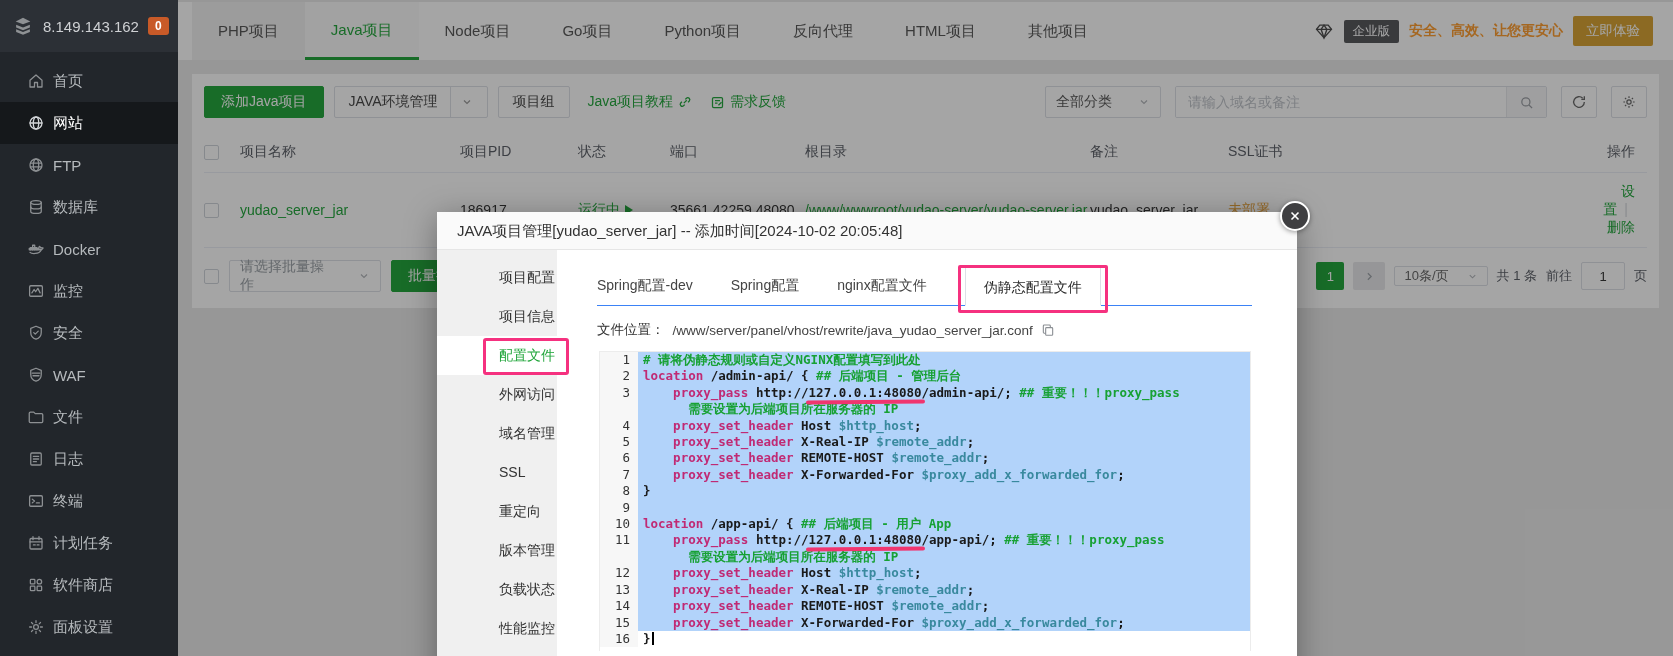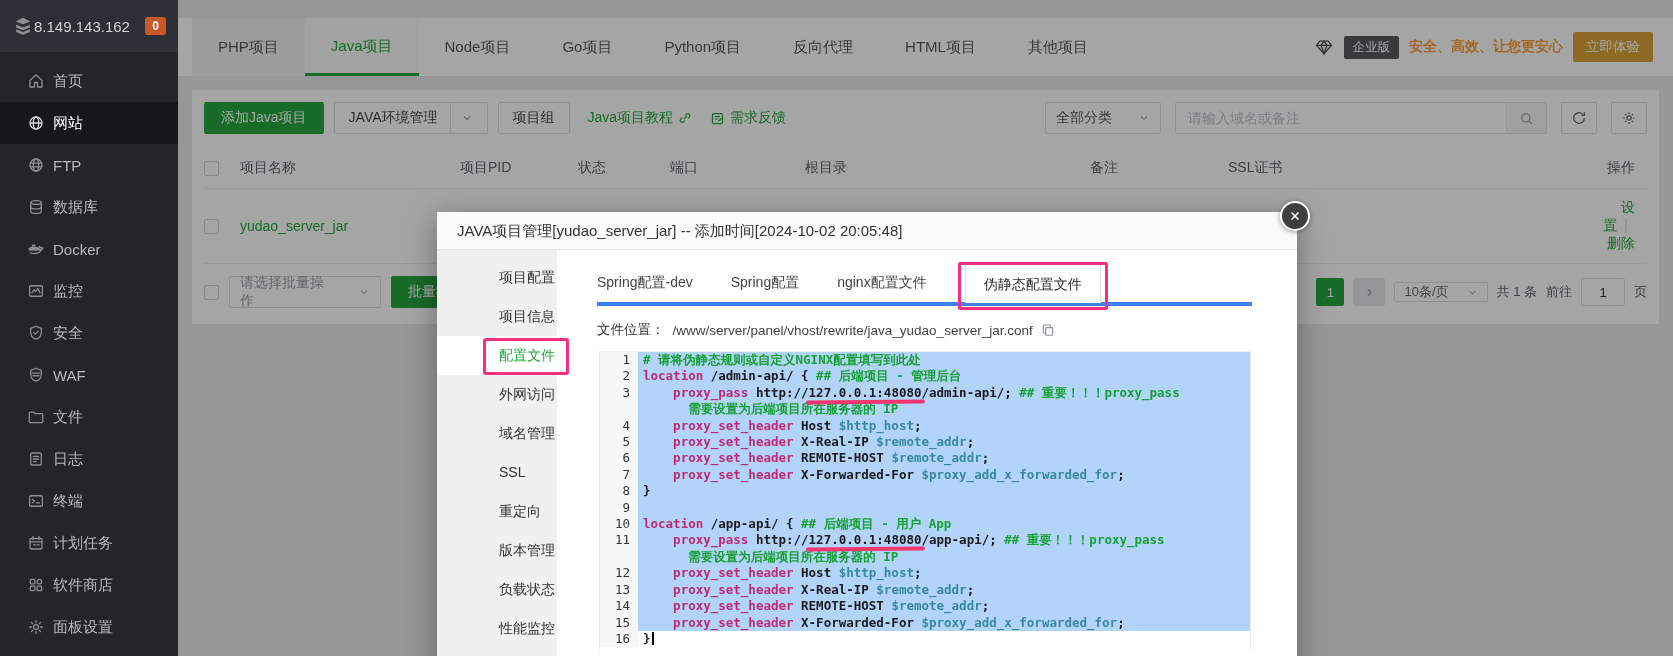--- a/index.html
+++ b/index.html
@@ -2,33 +2,33 @@
 <html><head>
 <meta charset="utf-8">
 <style>
   *{margin:0;padding:0;box-sizing:border-box;}
   html,body{width:1673px;height:656px;overflow:hidden;}
   body{position:relative;background:#e9e9e9;font-family:"Liberation Sans","DejaVu Sans",sans-serif;font-size:14px;color:#333;}
   svg{display:block;}
 
   
   .sidebar{position:absolute;left:0;top:0;width:178px;height:656px;background:#22262b;z-index:10;}
-  .sb-head{height:52px;background:#2c3036;display:flex;align-items:center;padding:0 12px;}
+  .sb-head{height:52px;background:#2c3036;display:flex;align-items:center;padding:0 12px;gap:9px;}
   .sb-logo{color:#8e9194;}
   .sb-ip{color:#cfd1d4;font-size:15px;flex:1;}
   .sb-badge{background:#c85a28;color:#fff;font-size:12px;font-weight:bold;padding:2px 7px;border-radius:3px;}
   .sb-menu{padding-top:8px;}
   .sb-item{height:42px;display:flex;align-items:center;gap:8px;padding-left:27px;color:#b6babd;font-size:15px;cursor:pointer;}
   .sb-item .ic{color:#8d9093;}
   .sb-item.active{background:#15181b;color:#fff;}
   .sb-item.active .ic{color:#d3d6d9;}
 
   
   .main{position:absolute;left:178px;top:0;right:0;height:100%;}
-  .tabbar{margin-top:18px;height:58px;background:#fff;display:flex;align-items:center;padding:0 14px;}
+  .tabbar{margin-top:2px;height:58px;background:#fff;display:flex;align-items:center;padding:0 14px;}
   .top-tab{padding:0 26px;height:58px;line-height:58px;font-size:15px;color:#555;cursor:pointer;white-space:nowrap;}
   .top-tab.first{background:#f1f1f1;}
   .top-tab.active{color:#20a53a;background:#fafafa;border-bottom:3px solid #20a53a;line-height:55px;}
   .promo{margin-left:auto;display:flex;align-items:center;gap:10px;padding-right:6px;}
   .promo-diamond{color:#4a4a4a;}
   .promo-badge{background:#55565a;color:#fff;font-size:12.5px;padding:3px 9px;border-radius:2px;}
   .promo-text{color:#ff9d2e;font-weight:bold;font-size:14px;}
   .promo-cta{background:#d7a231;color:#fff;font-size:13.5px;padding:6px 13px;border-radius:2px;cursor:pointer;}
 
   .card{margin:14px;background:#fff;padding:12px;}
@@ -79,21 +79,21 @@
   
   .modal{position:absolute;left:437px;top:212px;width:860px;height:470px;background:#fff;z-index:60;box-shadow:0 6px 30px rgba(0,0,0,.35);}
   .modal-title{height:38px;line-height:38px;background:#fafafa;border-bottom:1px solid #e6e6e6;padding-left:20px;font-size:15px;color:#333;}
   .modal-close{position:absolute;top:-11px;right:-13px;width:30px;height:30px;border-radius:50%;background:#3f3f41;border:2px solid #fff;display:flex;align-items:center;justify-content:center;color:#fff;cursor:pointer;box-shadow:0 1px 5px rgba(0,0,0,.4);z-index:70;}
   .modal-body{display:flex;height:431px;}
   .mmenu{width:120px;background:#f0f0f0;padding-top:8px;flex-shrink:0;}
   .mmenu-item{height:39px;line-height:39px;padding-left:62px;font-size:14px;color:#333;cursor:pointer;position:relative;white-space:nowrap;}
   .mmenu-item.active{background:#fff;color:#20a53a;}
   .mmenu-item.annot::after{content:"";position:absolute;left:46px;top:2px;height:31px;width:80px;border:3px solid #f5317f;border-radius:3px;pointer-events:none;}
   .mcontent{flex:1;padding:16px 45px 0 40px;position:relative;}
-  .mtabs{display:flex;align-items:flex-end;border-bottom:4px solid #3b82f6;height:40px;}
+  .mtabs{display:flex;align-items:flex-end;border-bottom:1px solid #3b82f6;height:40px;}
   .mtab{height:40px;line-height:40px;font-size:14px;color:#444;margin-right:38px;cursor:pointer;position:relative;white-space:nowrap;}
   .mtab.active{padding:0 18px;margin-right:28px;border:1px solid #dcdfe6;border-bottom:1px solid #fff;background:#fff;margin-bottom:-1px;color:#2c2c2c;}
   .mtab.annot::after{content:"";position:absolute;left:-8px;right:-8px;top:-2px;bottom:-8px;border:3px solid #f5317f;border-radius:2px;pointer-events:none;}
   .floc{margin:15px 0 12px;font-size:13.5px;color:#333;display:flex;align-items:center;gap:8px;}
   .floc .path{color:#444;}
   .copy-ic{color:#8b8f94;cursor:pointer;}
 
   
   .editor{margin-left:2px;width:652px;border:1px solid #ececec;border-bottom:none;font-family:"DejaVu Sans Mono","Liberation Mono",monospace;font-size:12.5px;line-height:16.4px;font-weight:bold;min-height:300px;background:#fff;cursor:text;}
   .erow{display:flex;}

